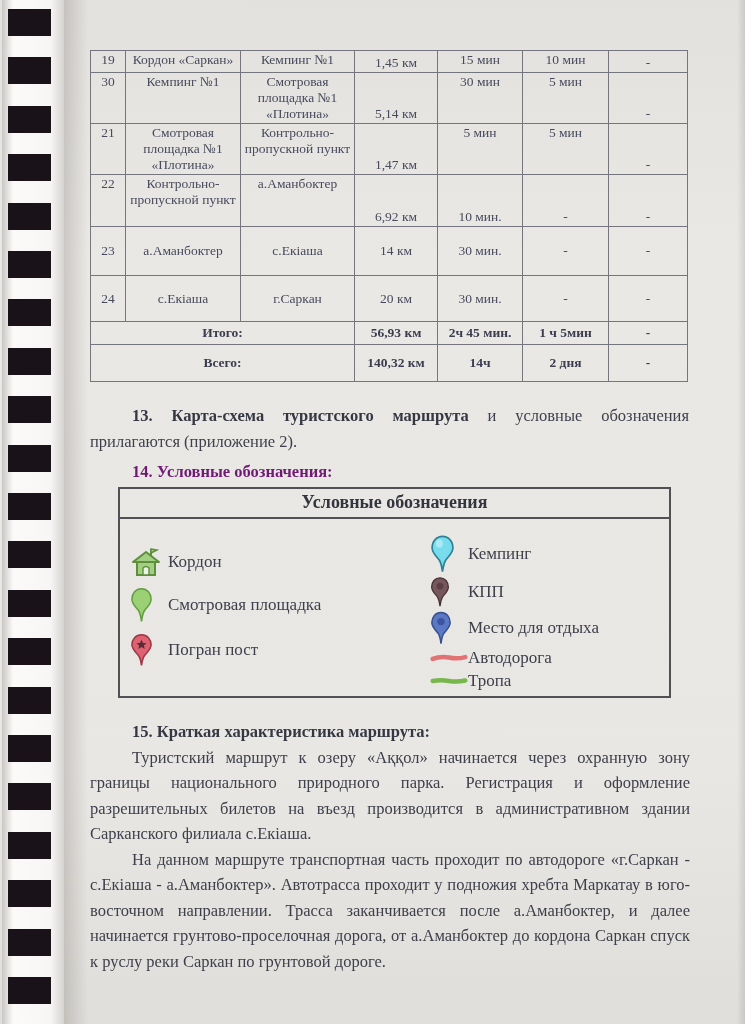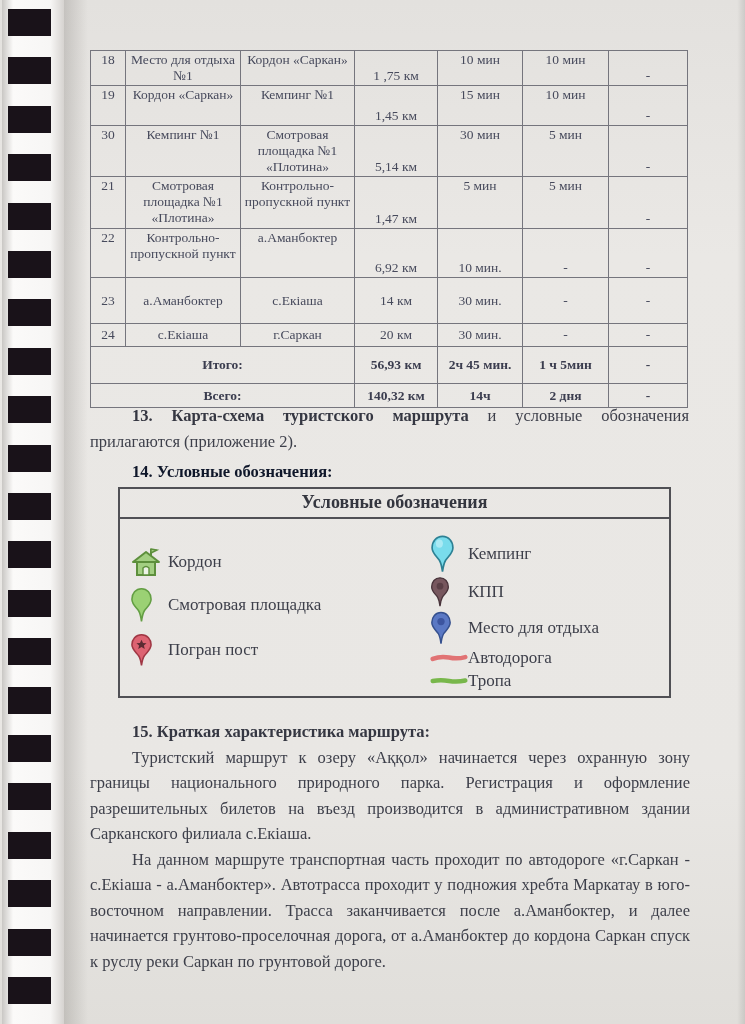--- a/index.html
+++ b/index.html
@@ -48,21 +48,21 @@
   tr.r-tall td, tr.r-t22 td { vertical-align:top; }
   tr.r-tall .c-dist, tr.r-tall .c-note { vertical-align:bottom; }
   tr.r-t22 .c-dist, tr.r-t22 .c-t1, tr.r-t22 .c-t2, tr.r-t22 .c-note { vertical-align:bottom; }
   tr.r-total { height:24px; font-weight:bold; color:#3b3d4f; }
   tr.r-total .c-label { text-align:center; }
 
   
   .para13 { position:absolute; left:90px; top:403px; width:599px;
     font-size:16.5px; line-height:26px; text-align:justify; text-indent:42px; color:#3d3f4a; }
   .para13 b { color:#353742; }
-  .h14 { position:absolute; left:132px; top:462px; font-size:16.5px; font-weight:bold; color:#0f172a; }
+  .h14 { position:absolute; left:132px; top:462px; font-size:16.5px; font-weight:bold; color:#701a75; }
 
   
   .legend { position:absolute; left:118px; top:487px; width:553px; height:211px;
     border:2px solid #505055; }
   .legend-title { text-align:center; font-weight:bold; font-size:18px; color:#34363f;
     padding:3px 0 4px; border-bottom:2px solid #505055; }
   .legend-body { display:flex; padding:16px 8px 0 4px; }
   .legend-col { display:flex; flex-direction:column; }
   .legend-col.left  { width:300px; padding-top:12px; }
   .legend-col.right { flex:1; }
@@ -94,29 +94,20 @@
     <col class="w-num">
       <col class="w-from">
       <col class="w-to">
       <col class="w-dist">
     <col class="w-t1">
       <col class="w-t2">
       <col class="w-note">
   </colgroup>
   <tbody>
       <tr class="r-tall">
-        <td class="c-num">18</td>
-        <td class="c-from">Место для отдыха №1</td>
-        <td class="c-to">Кордон «Саркан»</td>
-        <td class="c-dist">1 ,75 км</td>
-        <td class="c-t1">10 мин</td>
-        <td class="c-t2">10 мин</td>
-        <td class="c-note">-</td>
-      </tr>
-      <tr class="r-tall">
         <td class="c-num">19</td>
         <td class="c-from">Кордон «Саркан»</td>
         <td class="c-to">Кемпинг №1</td>
         <td class="c-dist">1,45 км</td>
         <td class="c-t1">15 мин</td>
         <td class="c-t2">10 мин</td>
         <td class="c-note">-</td>
       </tr>
       <tr class="r-tall">
         <td class="c-num">30</td>

